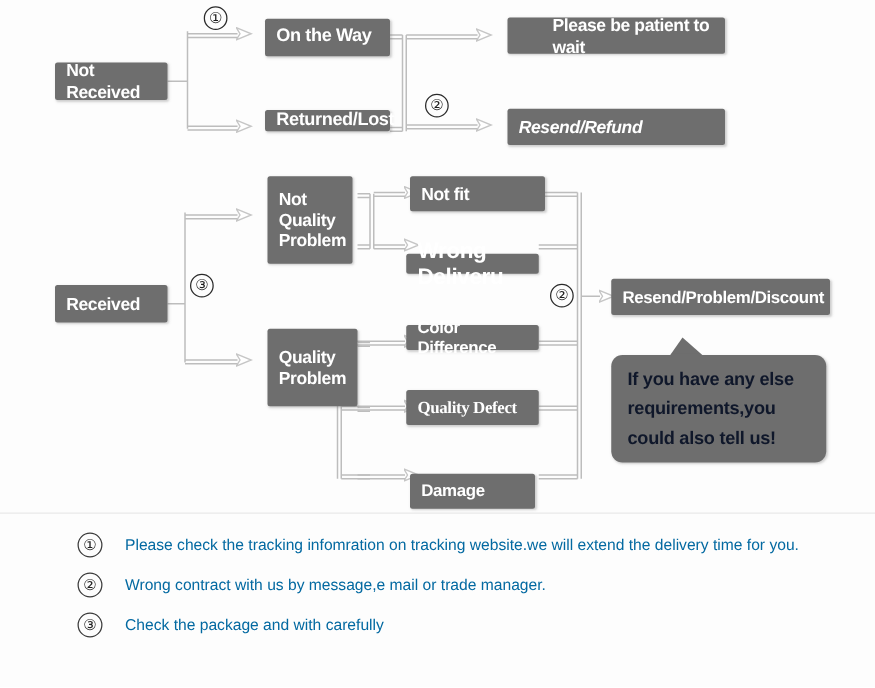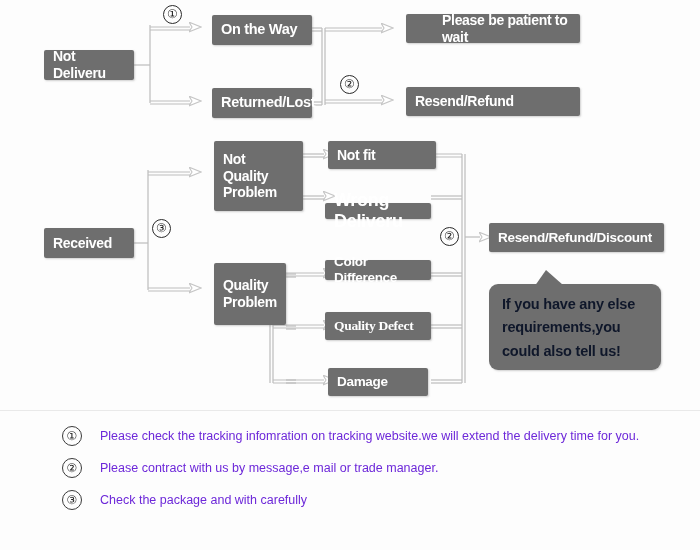--- a/index.html
+++ b/index.html
@@ -101,21 +101,21 @@
     justify-content: center;
     font-size: 12px;
     font-family: "Liberation Serif", serif;
     color: #222;
     flex: 0 0 auto;
     box-sizing: border-box;
   }
   .fn-text {
     margin-left: 18px;
     font-size: 12.5px;
-    color: #6d28d9;
+    color: #0369a1;
     font-family: "Liberation Sans", sans-serif;
     white-space: nowrap;
   }
 </style>
 </head>
 <body>
 
 <div id="page">
 
   <svg id="diagram-svg" viewBox="0 0 700 550" xmlns="http://www.w3.org/2000/svg">
@@ -189,68 +189,68 @@
       <path d="M431,380 L462,380"></path>
       <path d="M431,383 L462,383"></path>
       <path d="M462,154 L462,383"></path>
       <path d="M465,154 L465,383"></path>
       <path d="M465,237 L480,237" marker-end="url(#arw)"></path>
     </g>
 
     <path d="M546,270 L580,300 L525,300 Z" fill="#6e6e6e"></path>
   </svg>
 
-  <div class="node" style="left:44px; top:50px; width:90px; height:30px; font-size:14px;">Not Deliveru</div>
+  <div class="node" style="left:44px; top:50px; width:90px; height:30px; font-size:14px;">Not Received</div>
 
   <div class="node" style="left:212px; top:15px; width:100px; height:30px; font-size:14.5px;">On the Way</div>
 
-  <div class="node" style="left:212px; top:88px; width:100px; height:30px; font-size:14.5px;">Returned/Lost</div>
+  <div class="node" style="left:212px; top:88px; width:100px; height:17px; font-size:14.5px;">Returned/Lost</div>
 
   <div class="node" style="left:406px; top:14px; width:174px; height:29px; font-size:14px;padding-left:36px;">Please be patient to wait</div>
 
-  <div class="node" style="left:406px; top:87px; width:174px; height:29px; font-size:14px;">Resend/Refund</div>
+  <div class="node" style="left:406px; top:87px; width:174px; height:29px; font-size:14px;font-style:italic;">Resend/Refund</div>
 
   <div class="node" style="left:44px; top:228px; width:90px; height:30px; font-size:14px;text-align:center;">Received</div>
 
-  <div class="node multi" style="left:214px; top:141px; width:89px; height:70px; font-size:14px;">Not
+  <div class="node multi" style="left:214px; top:141px; width:68px; height:70px; font-size:14px;">Not
 Quality
 Problem</div>
 
   <div class="node multi" style="left:214px; top:263px; width:72px; height:62px; font-size:14px;">Quality
 Problem</div>
 
   <div class="node" style="left:328px; top:141px; width:108px; height:28px; font-size:14px;">Not fit</div>
 
   <div class="node" style="left:325px; top:183px; width:106px; height:16px; font-size:18px;margin-top:20px;">Wrong Deliveru</div>
 
   <div class="node" style="left:325px; top:260px; width:106px; height:20px; font-size:13.5px;">Color Difference</div>
 
   <div class="node" style="left:325px; top:312px; width:106px; height:28px; font-size:13.5px;font-family:Liberation Serif, serif;">Quality Defect</div>
 
-  <div class="node" style="left:328px; top:368px; width:100px; height:28px; font-size:13.5px;">Damage</div>
-
-  <div class="node" style="left:489px; top:223px; width:175px; height:29px; font-size:13.5px;">Resend/Refund/Discount</div>
+  <div class="node" style="left:328px; top:379px; width:100px; height:28px; font-size:13.5px;">Damage</div>
+
+  <div class="node" style="left:489px; top:223px; width:175px; height:29px; font-size:13.5px;">Resend/Problem/Discount</div>
 
   <div class="bubble" style="left:489px; top:284px; width:172px; height:86px;">If you have any else requirements,you could also tell us!</div>
 
   <div class="marker" style="left:163px; top:5px;">①</div>
   <div class="marker" style="left:340px; top:75px;">②</div>
   <div class="marker" style="left:152px; top:219px;">③</div>
   <div class="marker" style="left:440px; top:227px;">②</div>
 
   <div id="divider"></div>
 
   <div id="footnotes">
     <div class="footnote" style="top:8px;">
       <span class="fn-num">①</span>
       <span class="fn-text">Please check the tracking infomration on tracking website.we will extend the delivery time for you.</span>
     </div>
     <div class="footnote" style="top:40px;">
       <span class="fn-num">②</span>
-      <span class="fn-text">Please contract with us by message,e mail or trade manager.</span>
+      <span class="fn-text">Wrong contract with us by message,e mail or trade manager.</span>
     </div>
     <div class="footnote" style="top:72px;">
       <span class="fn-num">③</span>
       <span class="fn-text">Check the package and with carefully</span>
     </div>
   </div>
 
 </div>
 
 </body></html>

